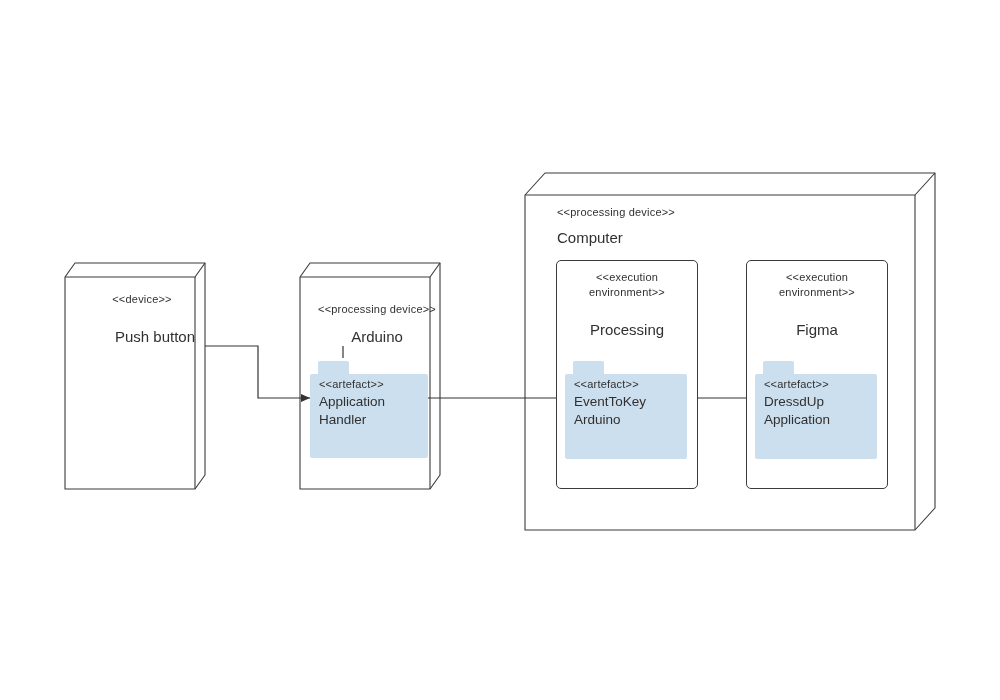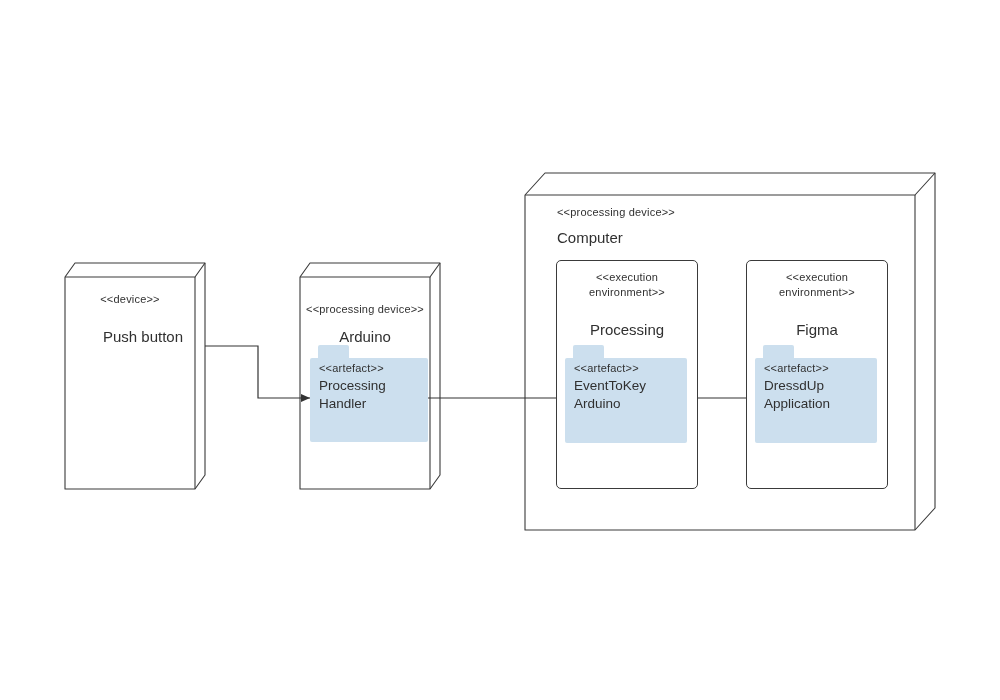--- a/index.html
+++ b/index.html
@@ -8,37 +8,38 @@
     position: relative;
     width: 1000px;
     height: 700px;
     background: #ffffff;
     font-family: "Liberation Sans", sans-serif;
     color: #303030;
     overflow: hidden;
   }
   svg.shapes { position: absolute; left: 0; top: 0; }
   .lbl { position: absolute; line-height: 1.25; white-space: nowrap; }
-  .ctr { text-align: center; }
+  .ctr { text-align: center; padding-left: 12px; }
   .s { font-size: 11px; letter-spacing: 0.2px; }
   .n { font-size: 15px; }
   .env {
     position: absolute;
     border: 1.2px solid #3a3a3a;
     border-radius: 5px;
     background: #ffffff;
   }
   .env .stereo { margin-top: 9px; font-size: 11px; line-height: 15px; text-align: center; letter-spacing: 0.2px; }
   .env .ename { margin-top: 21px; font-size: 15px; text-align: center; }
   .art {
     position: absolute;
     background: #ccdfee;
     border-radius: 2px;
     padding: 4px 9px 0 9px;
     box-sizing: border-box;
+    margin-top: 16px;
   }
   .art .tab {
     position: absolute;
     left: 8px; top: -13px;
     width: 31px; height: 13px;
     background: #ccdfee;
     border-radius: 2px 2px 0 0;
   }
   .art .astereo { font-size: 11px; margin-bottom: 3px; letter-spacing: 0.2px; }
   .art .aname { font-size: 13.5px; line-height: 18px; }
@@ -104,21 +105,21 @@
     <div class="stereo">
       <div>&lt;&lt;execution</div>
       <div>environment&gt;&gt;</div>
     </div>
     <div class="ename">Figma</div>
   </div>
 
   <div class="art" style="left:310px; top:358px; width:118px; height:84px;">
     <div class="tab"></div>
     <div class="astereo">&lt;&lt;artefact&gt;&gt;</div>
-    <div class="aname">Processing Handler</div>
+    <div class="aname">Application Handler</div>
   </div>
 
   <div class="art" style="left:565px; top:358px; width:122px; height:85px;">
     <div class="tab"></div>
     <div class="astereo">&lt;&lt;artefact&gt;&gt;</div>
     <div class="aname">EventToKey Arduino</div>
   </div>
 
   <div class="art" style="left:755px; top:358px; width:122px; height:85px;">
     <div class="tab"></div>

